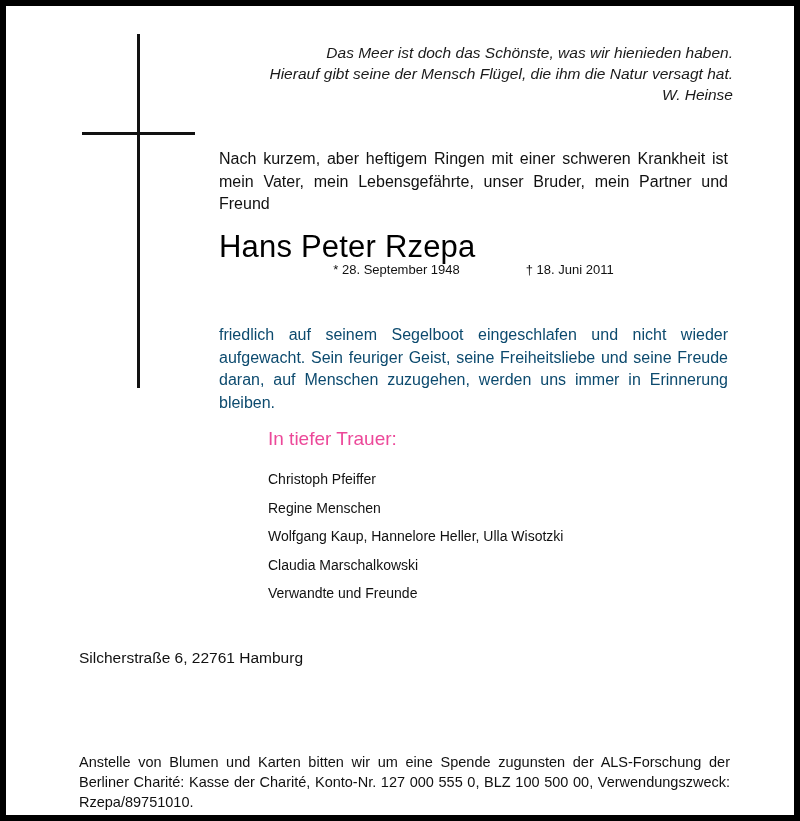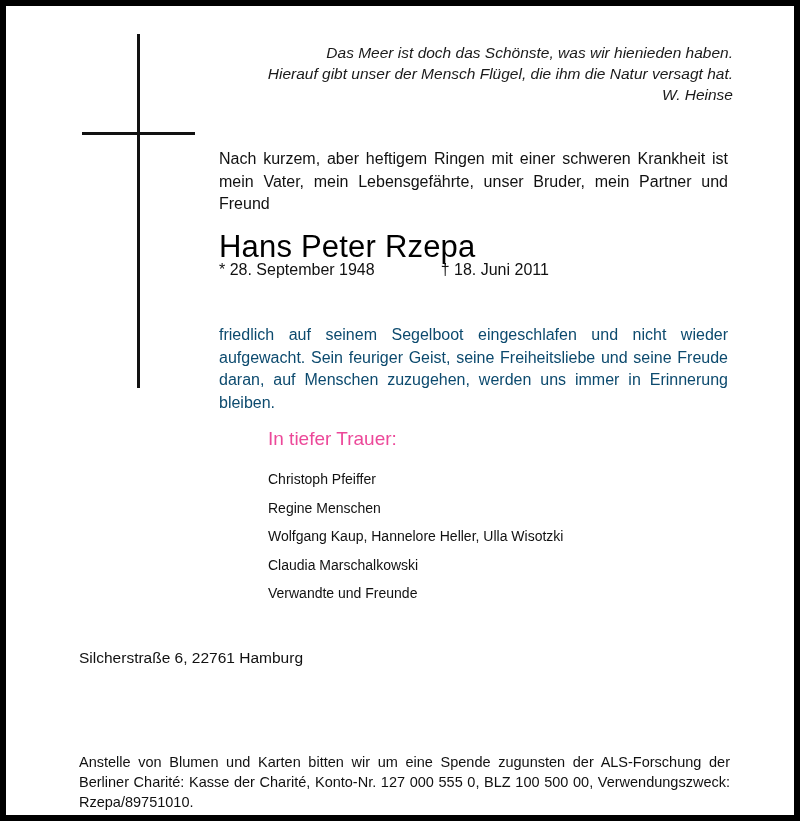--- a/index.html
+++ b/index.html
@@ -99,24 +99,24 @@
     font-weight: 400;
     letter-spacing: 0.2px;
     color: #000000;
   }
 
   .life-dates {
     position: absolute;
     left: 213px;
     top: 253px;
     width: 509px;
-    font-size: 16px;
+    font-size: 13px;
     line-height: 22px;
     color: #111111;
-    text-align: left;
+    text-align: center;
   }
   .date-birth { display: inline-block; }
   .date-death { display: inline-block; margin-left: 66px; }
 
   .memorial-paragraph {
     position: absolute;
     left: 213px;
     top: 302px;
     width: 509px;
     text-align: justify;
@@ -185,21 +185,21 @@
 <div class="notice-frame">
   <div class="notice-page">
 
     <div class="cross">
       <div class="cross-vertical"></div>
       <div class="cross-horizontal"></div>
     </div>
 
     <div class="epigraph">
       <span class="epigraph-line">Das Meer ist doch das Schönste, was wir hienieden haben.</span>
-      <span class="epigraph-line">Hierauf gibt unser der Mensch Flügel, die ihm die Natur versagt hat.</span>
+      <span class="epigraph-line">Hierauf gibt seine der Mensch Flügel, die ihm die Natur versagt hat.</span>
       <span class="epigraph-author">W. Heinse</span>
     </div>
 
     <p class="intro-paragraph">Nach kurzem, aber heftigem Ringen mit einer schweren Krankheit ist mein Vater, mein Lebensgefährte, unser Bruder, mein Partner und Freund</p>
 
     <h1 class="deceased-name">Hans Peter Rzepa</h1>
 
     <div class="life-dates">
       <span class="date-birth">* 28. September 1948</span><span class="date-death">† 18. Juni 2011</span>
     </div>

